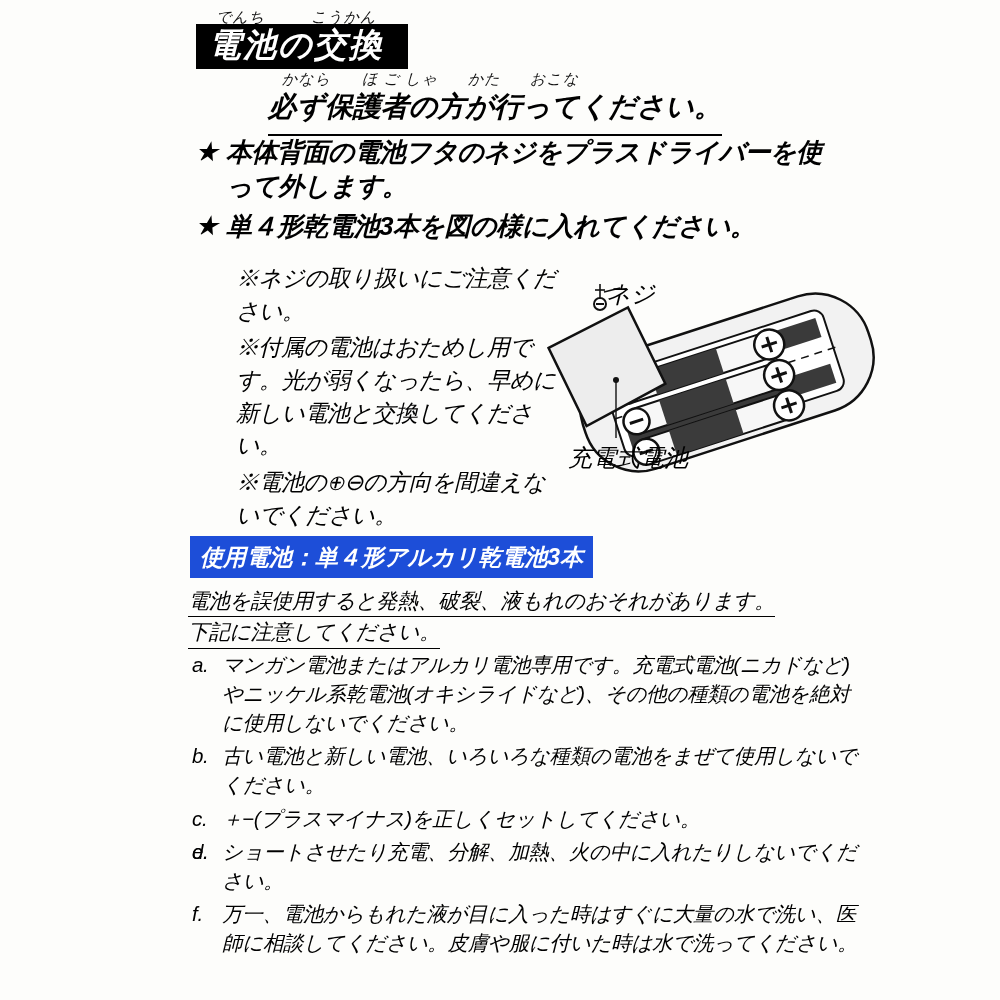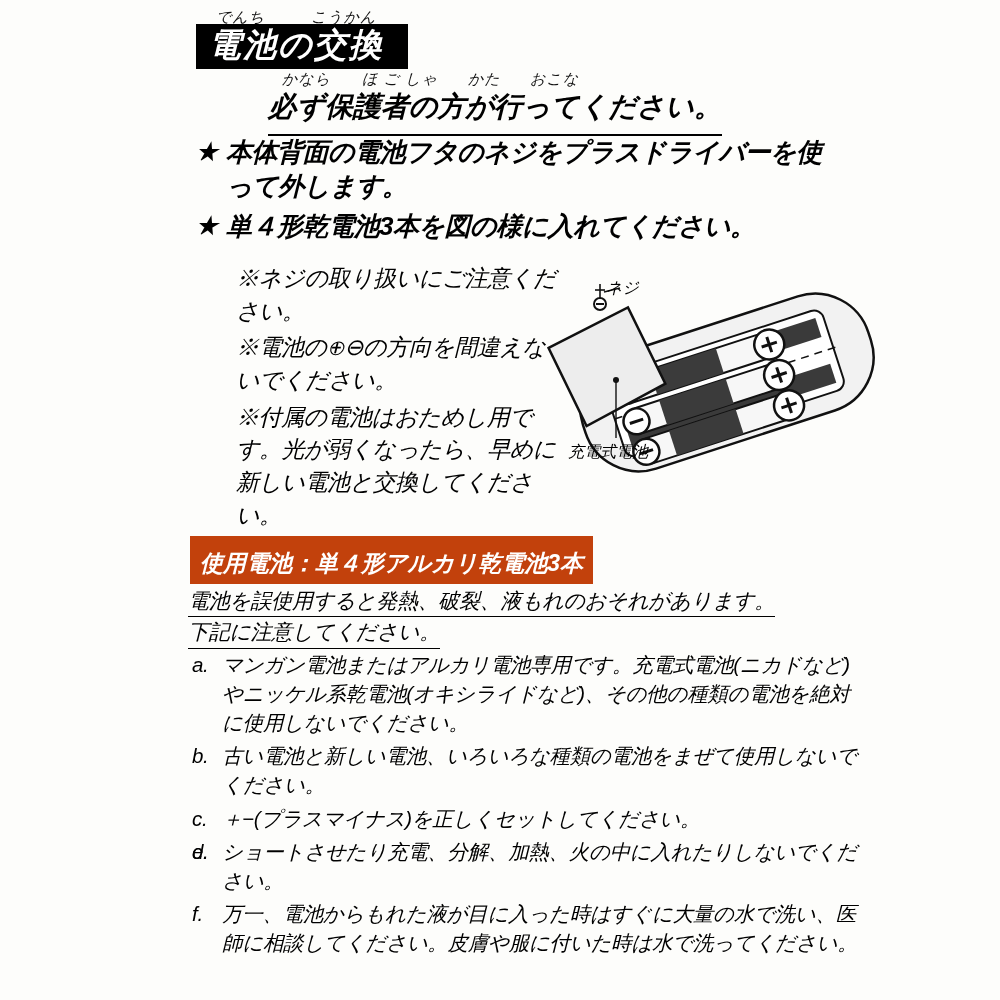--- a/index.html
+++ b/index.html
@@ -99,36 +99,36 @@
   
   .illus {
     position: absolute;
     left: 520px;
     top: 262px;
     width: 420px;
     height: 240px;
   }
   .illus-label {
     position: absolute;
-    font-size: 16px;
+    font-size: 24px;
     white-space: nowrap;
   }
   .lbl-screw { left: 86px; top: 16px; }
   .lbl-cover { left: 48px; top: 180px; }
 
   
   .sec2-title {
     position: absolute;
     left: 190px;
     top: 536px;
-    background: #c2410c;
+    background: #1d4ed8;
     color: #fff;
     font-size: 23px;
     font-weight: bold;
-    padding: 12px 10px 5px 10px;
+    padding: 6px 10px 5px 10px;
     letter-spacing: 0px;
     white-space: nowrap;
   }
   .sec2-intro {
     position: absolute;
     left: 188px;
     top: 586px;
     width: 660px;
     font-size: 21px;
     line-height: 1.45;
@@ -184,22 +184,22 @@
       <span>本体背面の電池フタのネジをプラスドライバーを使って外します。</span>
     </div>
     <div class="bullet">
       <span class="star">★</span>
       <span>単４形乾電池3本を図の様に入れてください。</span>
     </div>
   </div>
 
   <div class="notes">
     <div class="note">※ネジの取り扱いにご注意ください。</div>
+    <div class="note">※付属の電池はおためし用です。光が弱くなったら、早めに新しい電池と交換してください。</div>
     <div class="note">※電池の⊕⊖の方向を間違えないでください。</div>
-    <div class="note">※付属の電池はおためし用です。光が弱くなったら、早めに新しい電池と交換してください。</div>
   </div>
 
   <div class="illus">
     <svg width="420" height="240" viewBox="0 0 420 240">
 
       <g transform="rotate(-18 210 130)">
         <rect x="60" y="60" width="300" height="120" rx="56" ry="56" fill="#f2f2f2" stroke="#111" stroke-width="2.5"></rect>
 
         <rect x="92" y="78" width="230" height="84" rx="10" ry="10" fill="#ffffff" stroke="#111" stroke-width="2"></rect>
 

